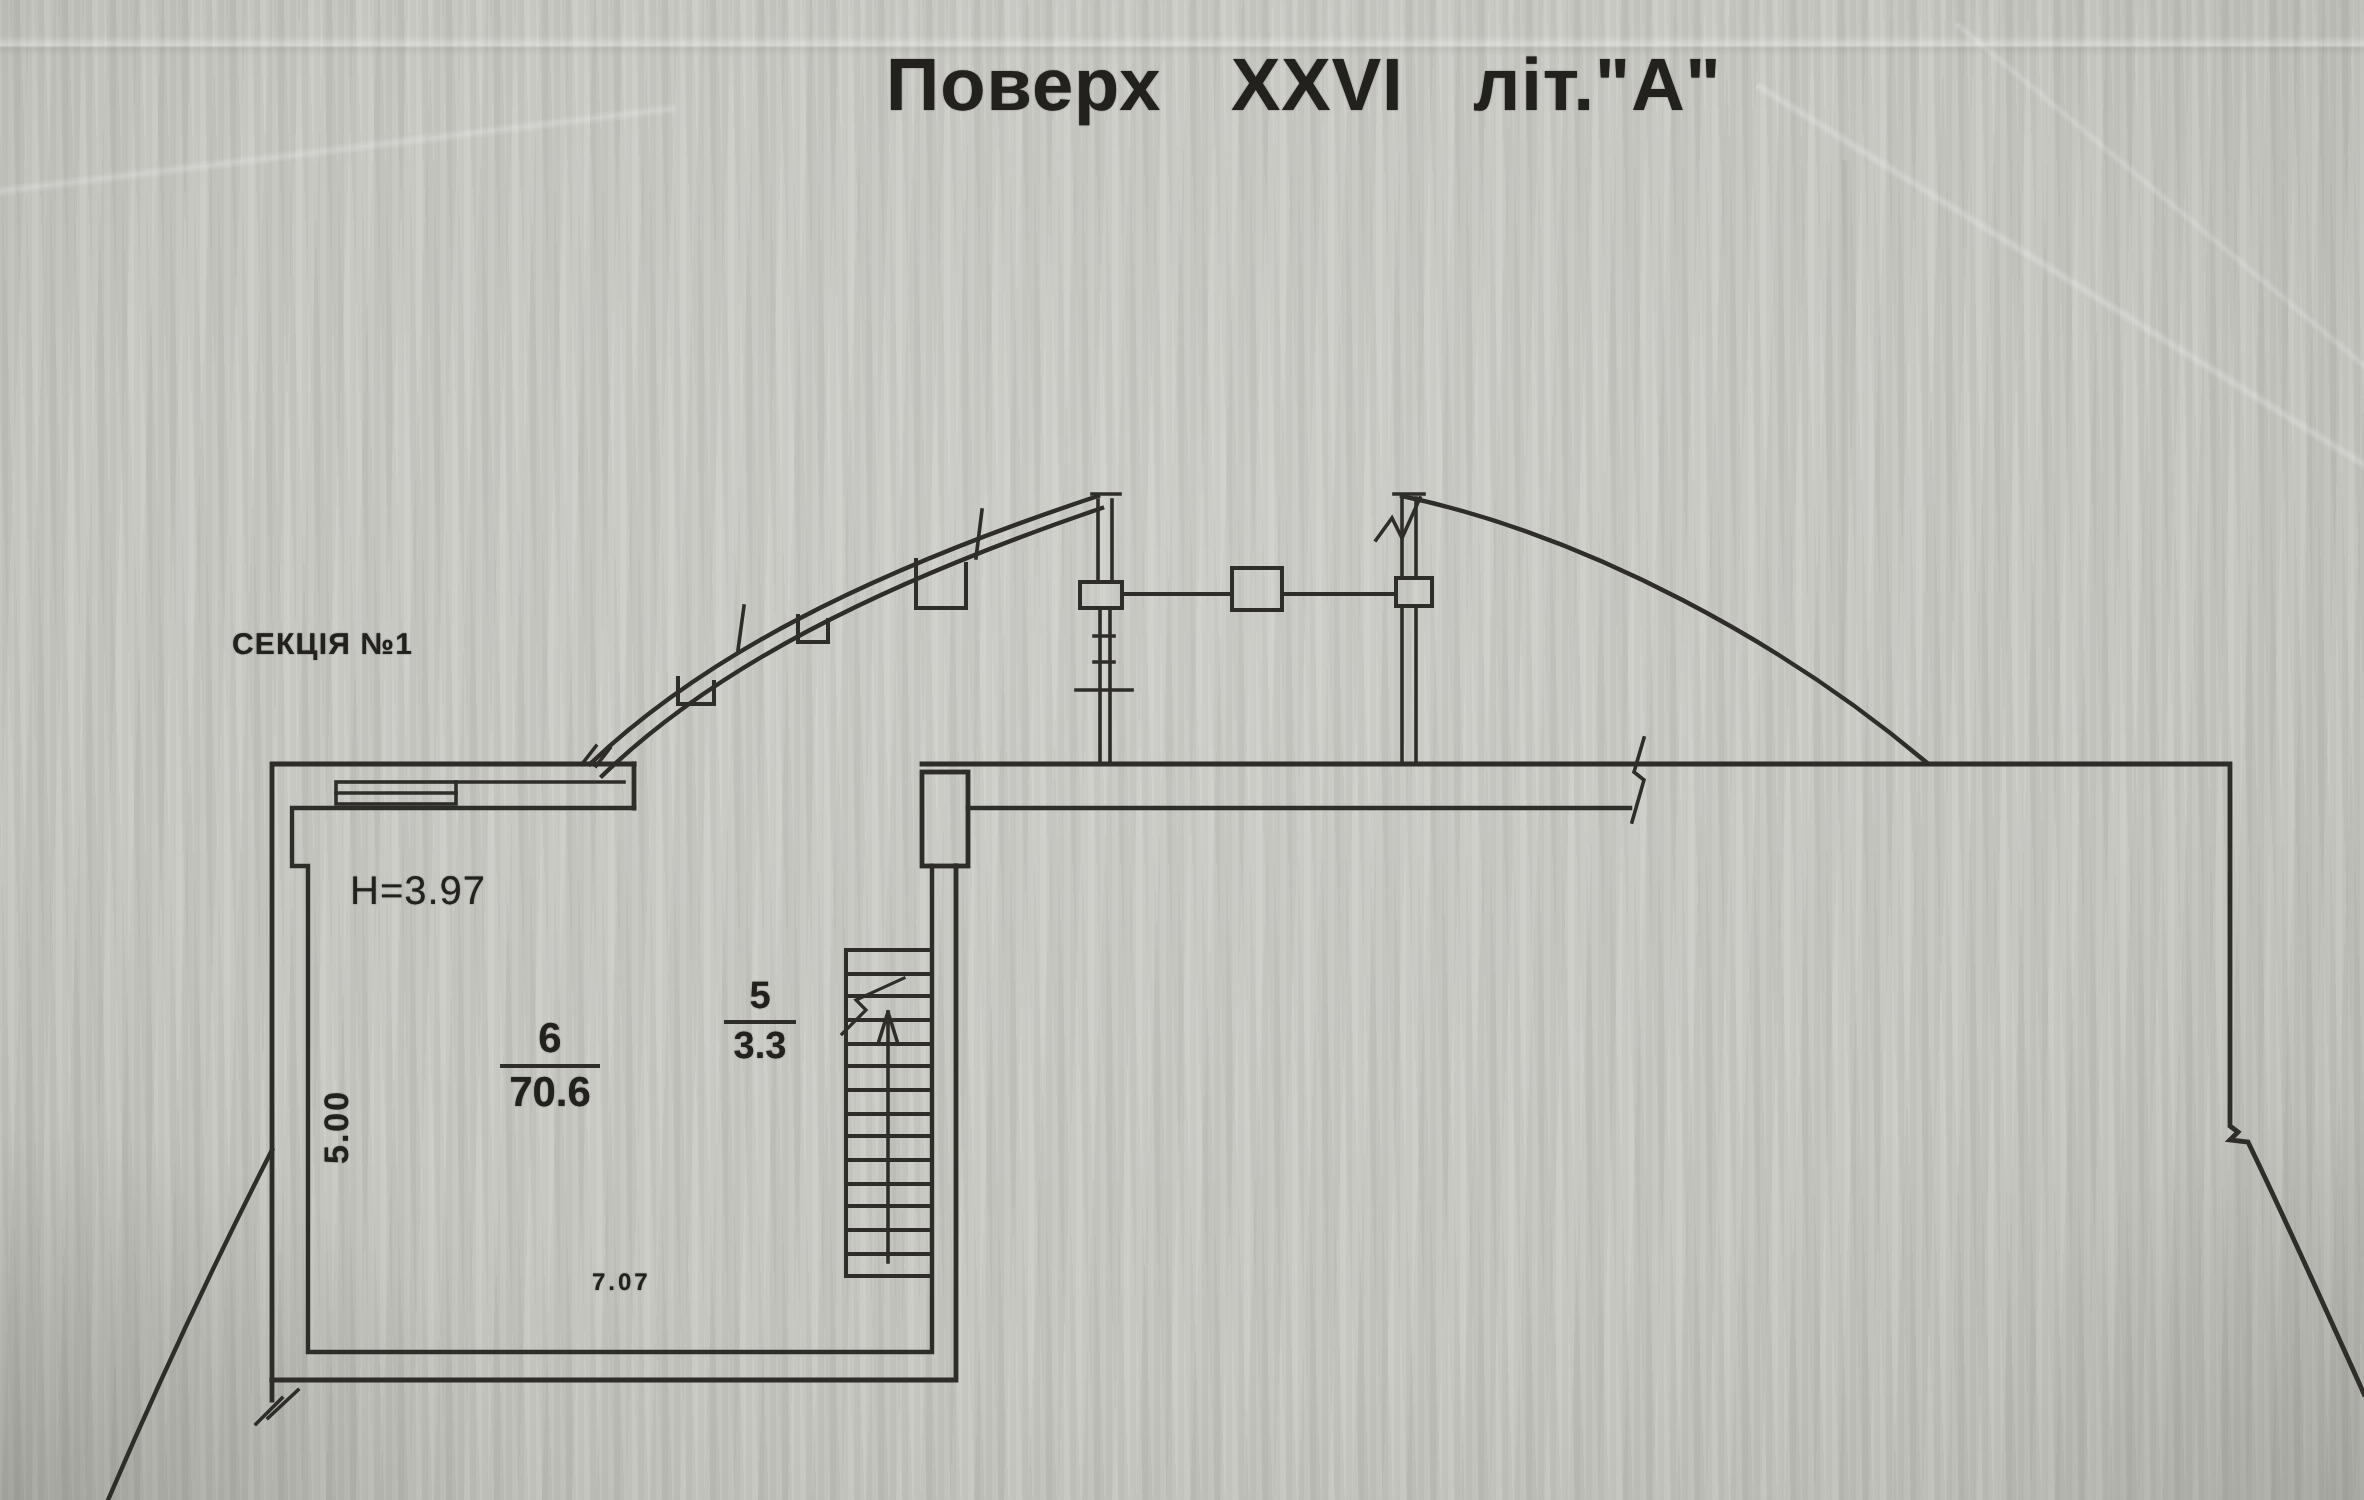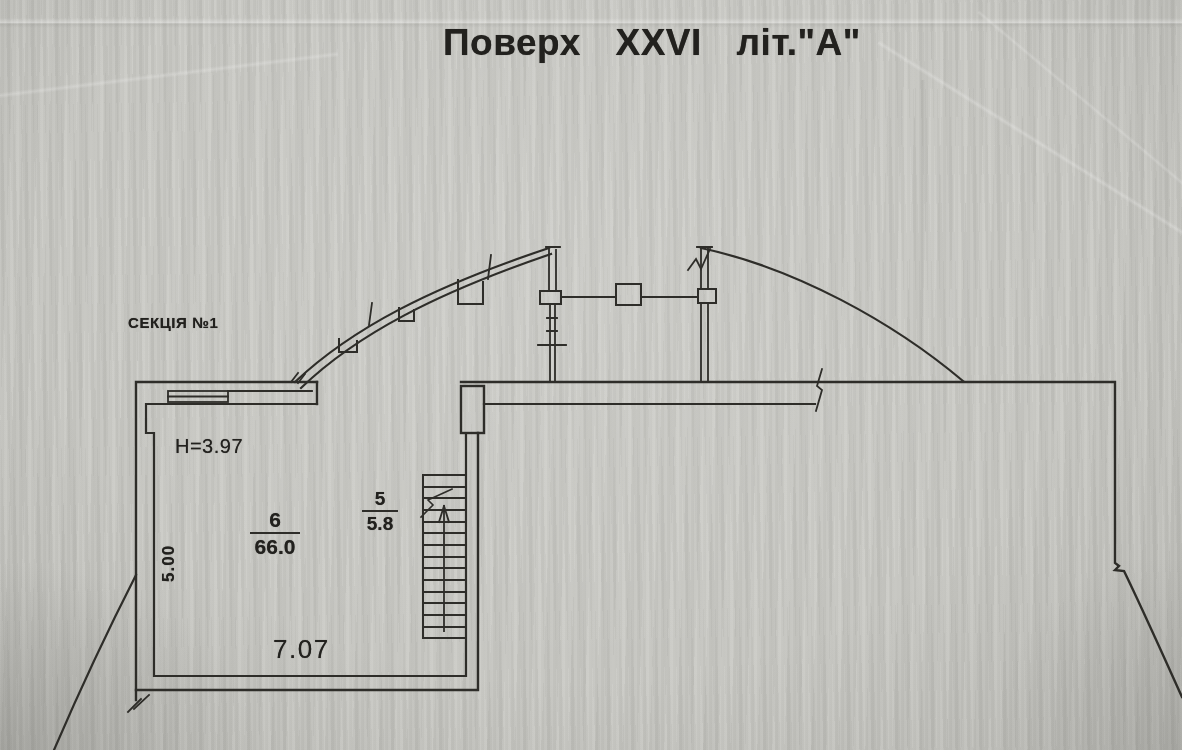--- a/index.html
+++ b/index.html
@@ -27,23 +27,23 @@
   .crease-mid{left:920px;top:80px;width:5px;height:270px;
     background:linear-gradient(to right, rgba(0,0,0,0), rgba(80,80,75,0.10), rgba(0,0,0,0));}
   .shade-bl{left:0;top:560px;width:260px;height:190px;
     background:radial-gradient(ellipse at 0% 100%, rgba(60,60,55,0.16), rgba(0,0,0,0) 70%);}
   .shade-br{left:1000px;top:560px;width:182px;height:190px;
     background:radial-gradient(ellipse at 100% 100%, rgba(60,60,55,0.12), rgba(0,0,0,0) 75%);}
 
   svg.plan{position:absolute;left:0;top:0;}
   .lbl{position:absolute;color:#22211e;text-shadow:0 0 0.7px rgba(45,44,40,0.75);white-space:nowrap;}
   .title{left:443px;top:22px;font-size:37px;font-weight:bold;word-spacing:24px;letter-spacing:0.5px;}
-  .section{left:128px;top:314px;font-size:15px;font-weight:600;letter-spacing:0.6px;}
+  .section{left:116px;top:314px;font-size:15px;font-weight:600;letter-spacing:0.6px;}
   .hlabel{left:175px;top:435px;font-size:20px;font-weight:400;letter-spacing:0.5px;}
-  .dimw{left:273px;top:634px;font-size:26px;font-weight:400;letter-spacing:1.5px;}
+  .dimw{left:296px;top:634px;font-size:12px;font-weight:700;letter-spacing:1.5px;}
   .dimh{left:159px;top:582px;font-size:17px;font-weight:600;letter-spacing:1px;
         transform:rotate(-90deg);transform-origin:0 0;}
   .fraction{position:absolute;text-align:center;color:#22211e;text-shadow:0 0 0.7px rgba(45,44,40,0.75);}
   .fraction .num{display:block;border-bottom:2.2px solid #2e2d29;padding:0 4px 1px 4px;line-height:1.05;}
   .fraction .den{display:block;padding-top:2px;line-height:1.05;}
   .fr-room6{left:250px;top:509px;min-width:50px;font-size:21px;font-weight:600;}
   .fr-room5{left:362px;top:489px;min-width:36px;font-size:19px;font-weight:600;}
 </style>
 </head>
 <body>
@@ -121,25 +121,25 @@
   </svg>
 
   <div class="lbl title">Поверх XXVI літ."А"</div>
 
   <div class="lbl section">СЕКЦІЯ №1</div>
 
   <div class="lbl hlabel">H=3.97</div>
 
   <div class="fraction fr-room6">
     <span class="num">6</span>
-    <span class="den">66.0</span>
+    <span class="den">70.6</span>
   </div>
 
   <div class="fraction fr-room5">
     <span class="num">5</span>
-    <span class="den">5.8</span>
+    <span class="den">3.3</span>
   </div>
 
   <div class="lbl dimw">7.07</div>
 
   <div class="lbl dimh">5.00</div>
 
 </div>
 
 </body></html>

